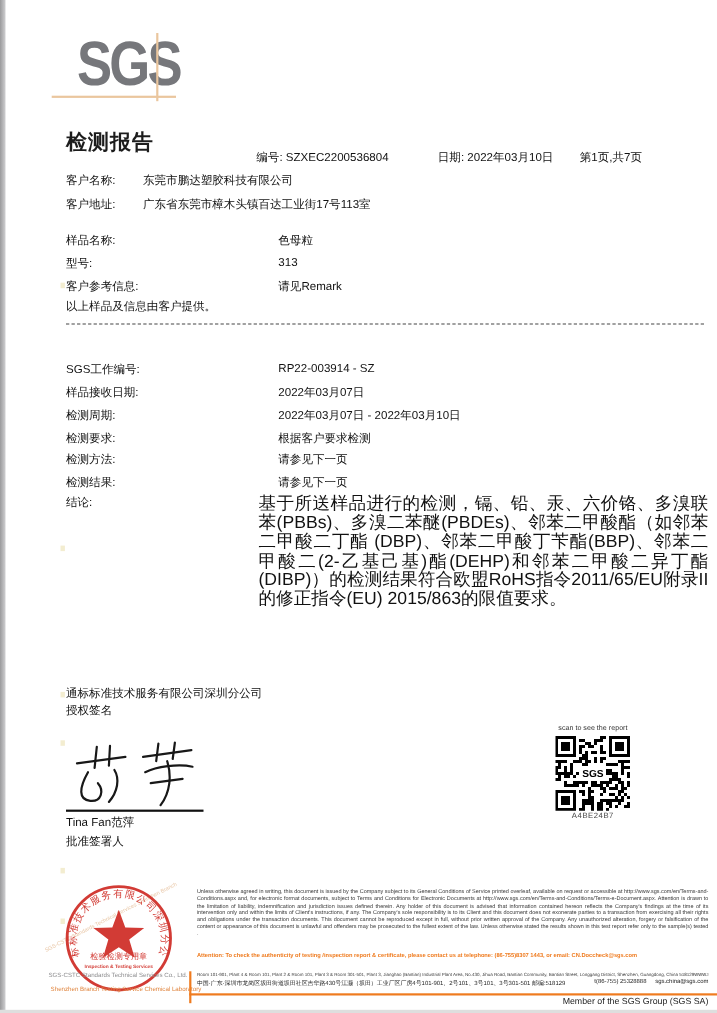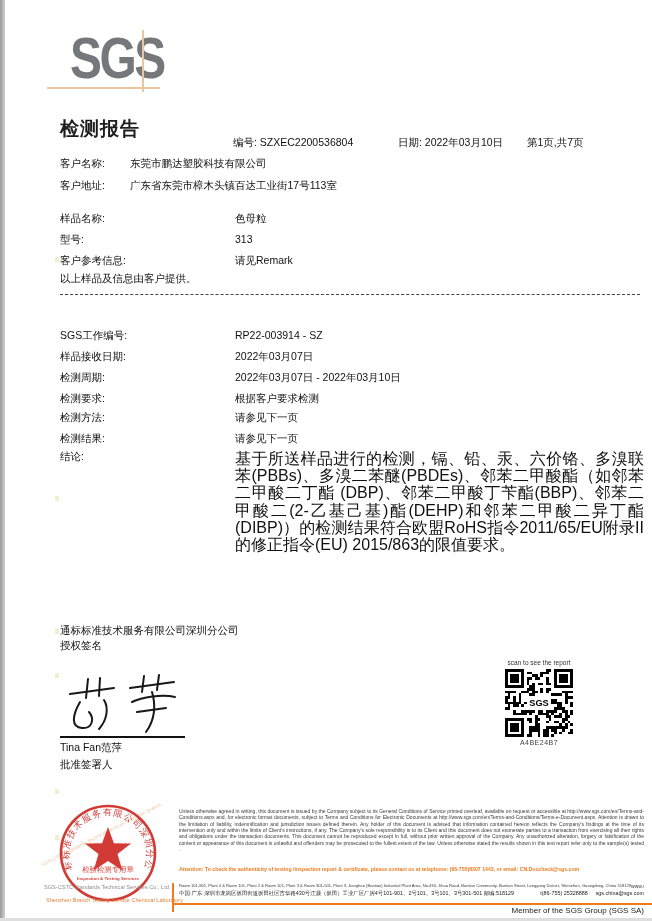--- a/index.html
+++ b/index.html
@@ -11,21 +11,21 @@
   
   .logo-text { position:absolute; left:70px; top:30px; font-size:57px; font-weight:bold; color:#76777b; letter-spacing:-3px; transform:scaleX(0.84); transform-origin:left top; line-height:1; }
   .logo-hline { position:absolute; left:47px; top:87px; width:113px; height:2px; background:#eac69e; }
   .logo-vline { position:absolute; left:142px; top:30px; width:2px; height:62px; background:#eac69e; }
 
   .title { position:absolute; left:60px; top:116px; font-size:19px; font-weight:bold; color:#1c1c1c; letter-spacing:1px; }
   .hdr { position:absolute; top:120px; font-size:10.5px; color:#111;margin-top:16px; }
 
   .row { position:absolute; left:60px; font-size:10.5px; color:#111; white-space:nowrap; }
   .row .val-130 { position:absolute; left:70px; white-space:nowrap; }
-  .val-col { position:absolute; left:235px; font-size:10.5px; color:#111; white-space:nowrap; }
+  .val-col { position:absolute; left:253px; font-size:10.5px; color:#111; white-space:nowrap; }
 
   .dashline { position:absolute; left:60px; top:294px; width:580px; border-top:1px dashed #444; }
 
   .conclusion { position:absolute; left:235px; top:450px; width:409px; font-size:16px; line-height:17.2px; color:#111; text-align:justify; }
 
   .sig-company { position:absolute; left:60px; top:624px; font-size:10.5px; color:#111; }
   .sig-auth { position:absolute; left:60px; top:639px; font-size:10.5px; color:#111;font-family:Liberation Serif, serif; }
   .sig-svg { position:absolute; left:62px; top:672px; }
   .sig-line { position:absolute; left:60px; top:736px; width:125px; height:2px; background:#111; }
   .sig-name { position:absolute; left:60px; top:741px; font-size:10.5px; color:#111; }

